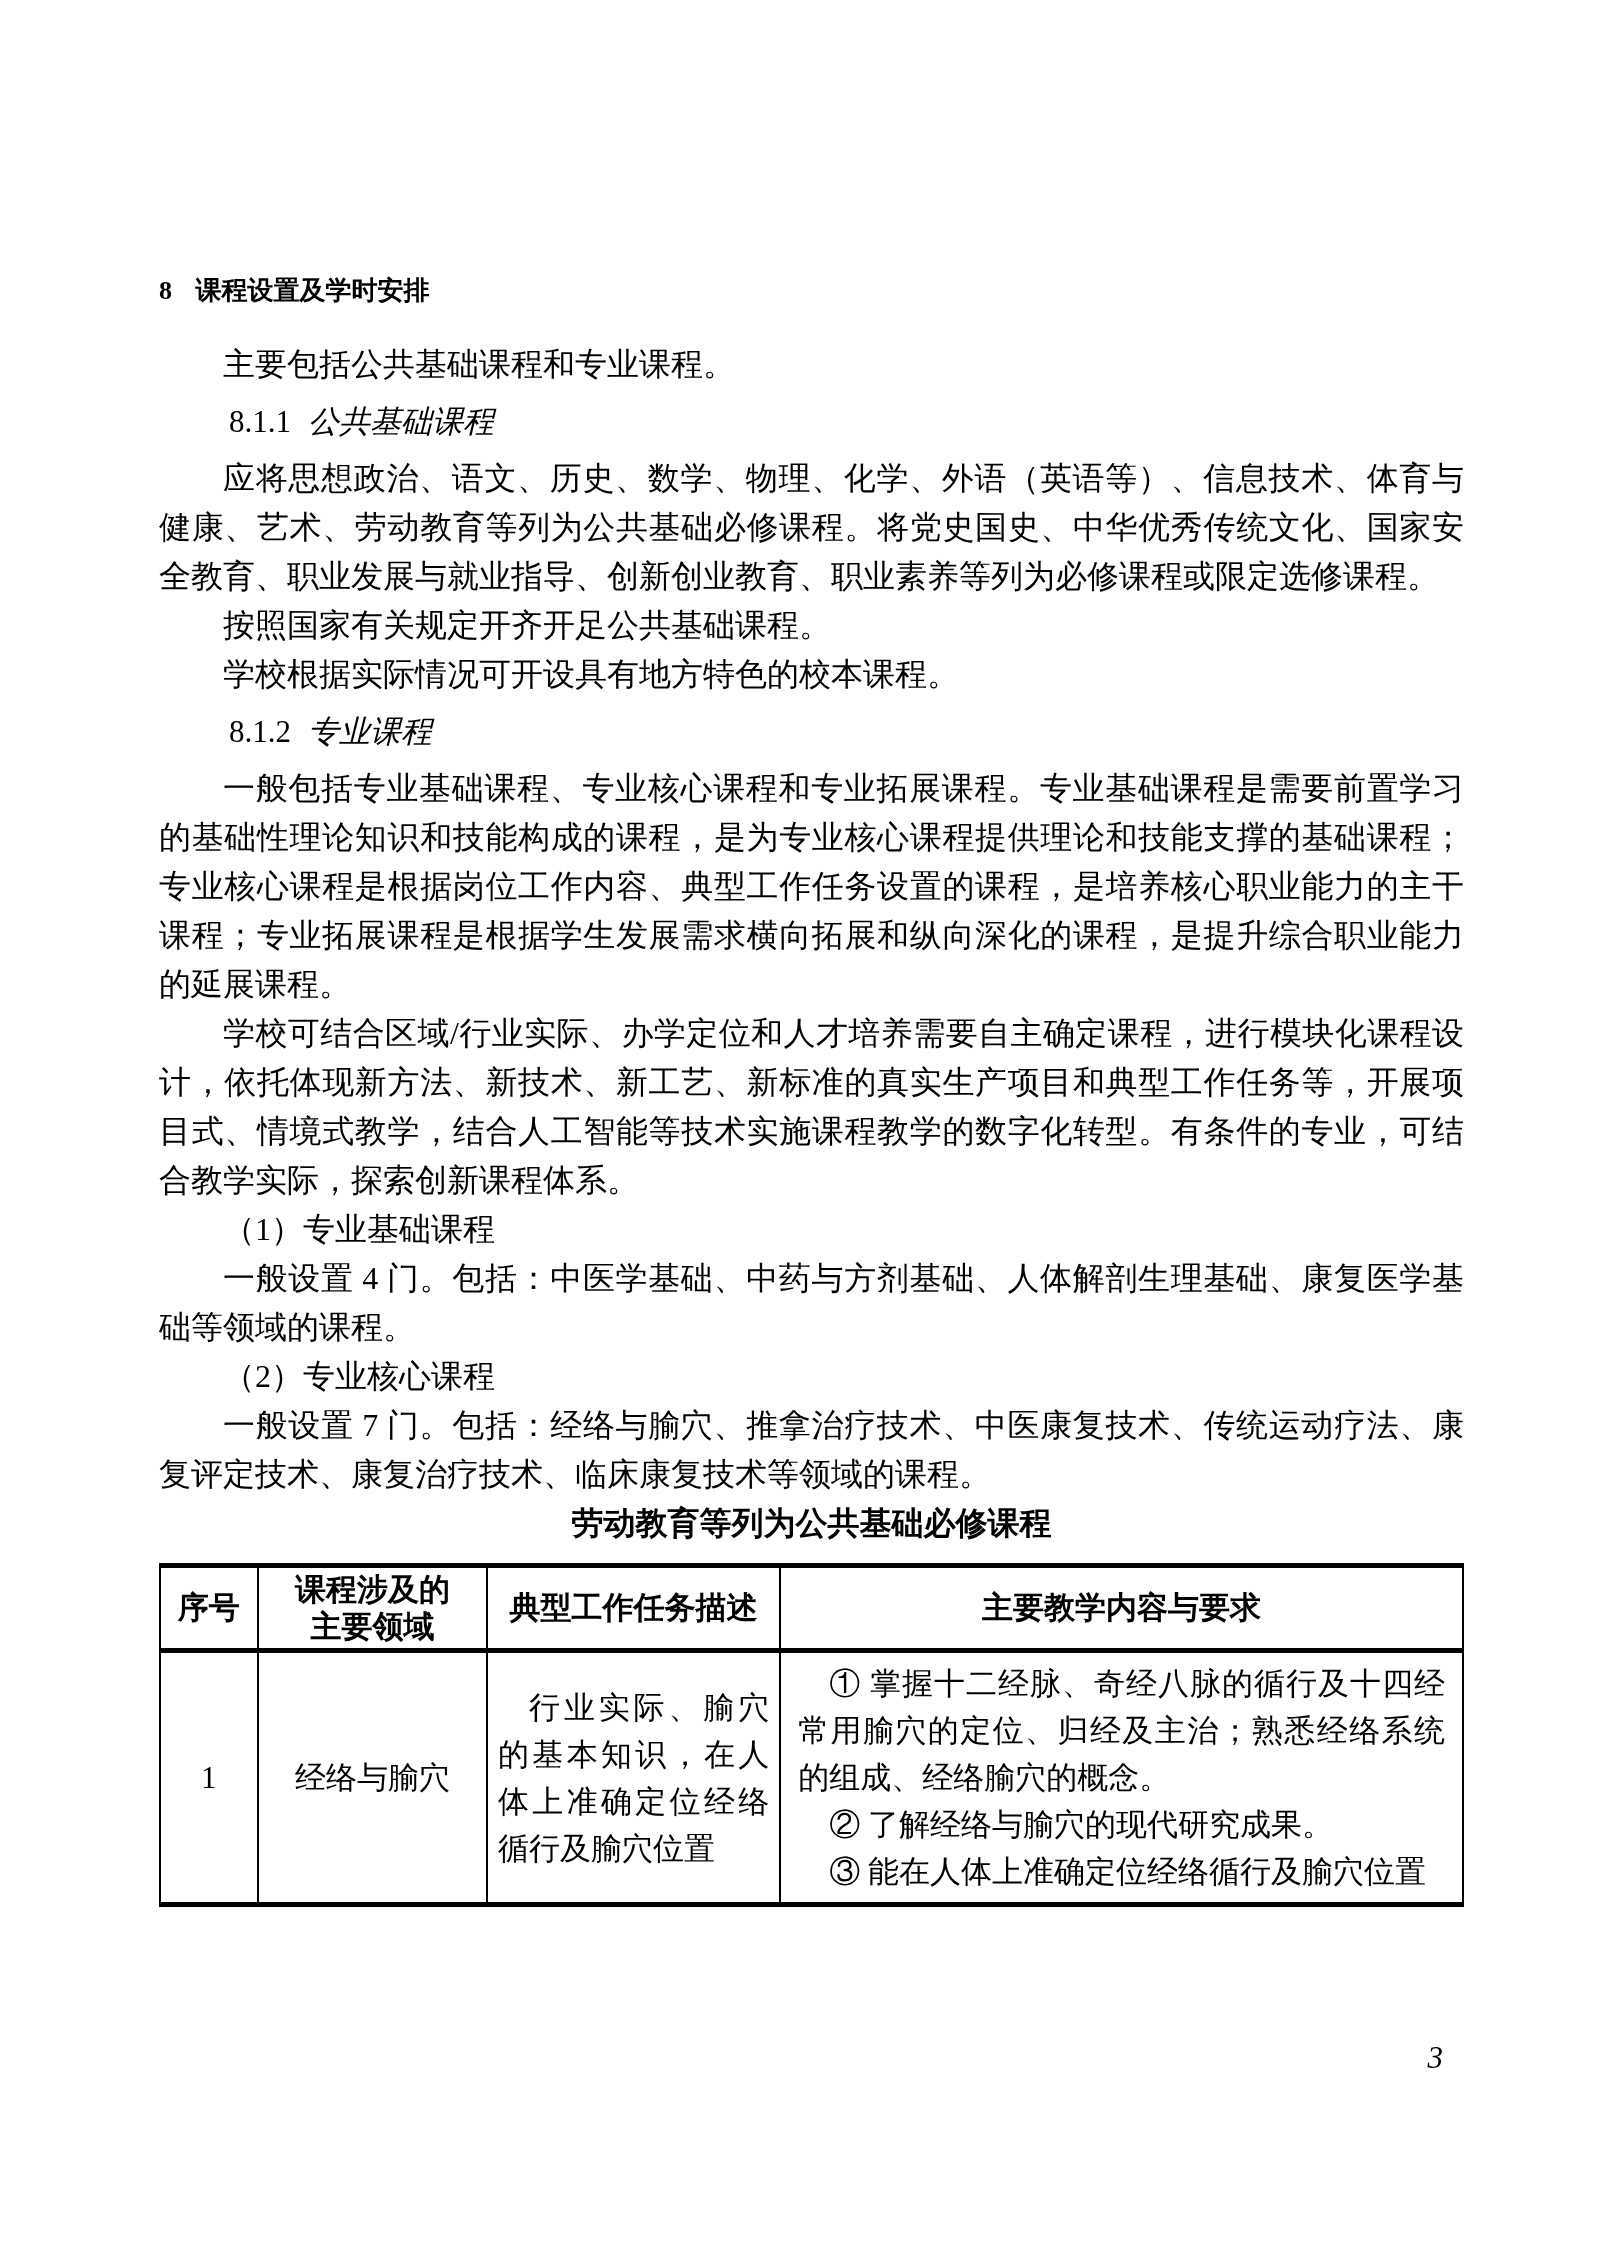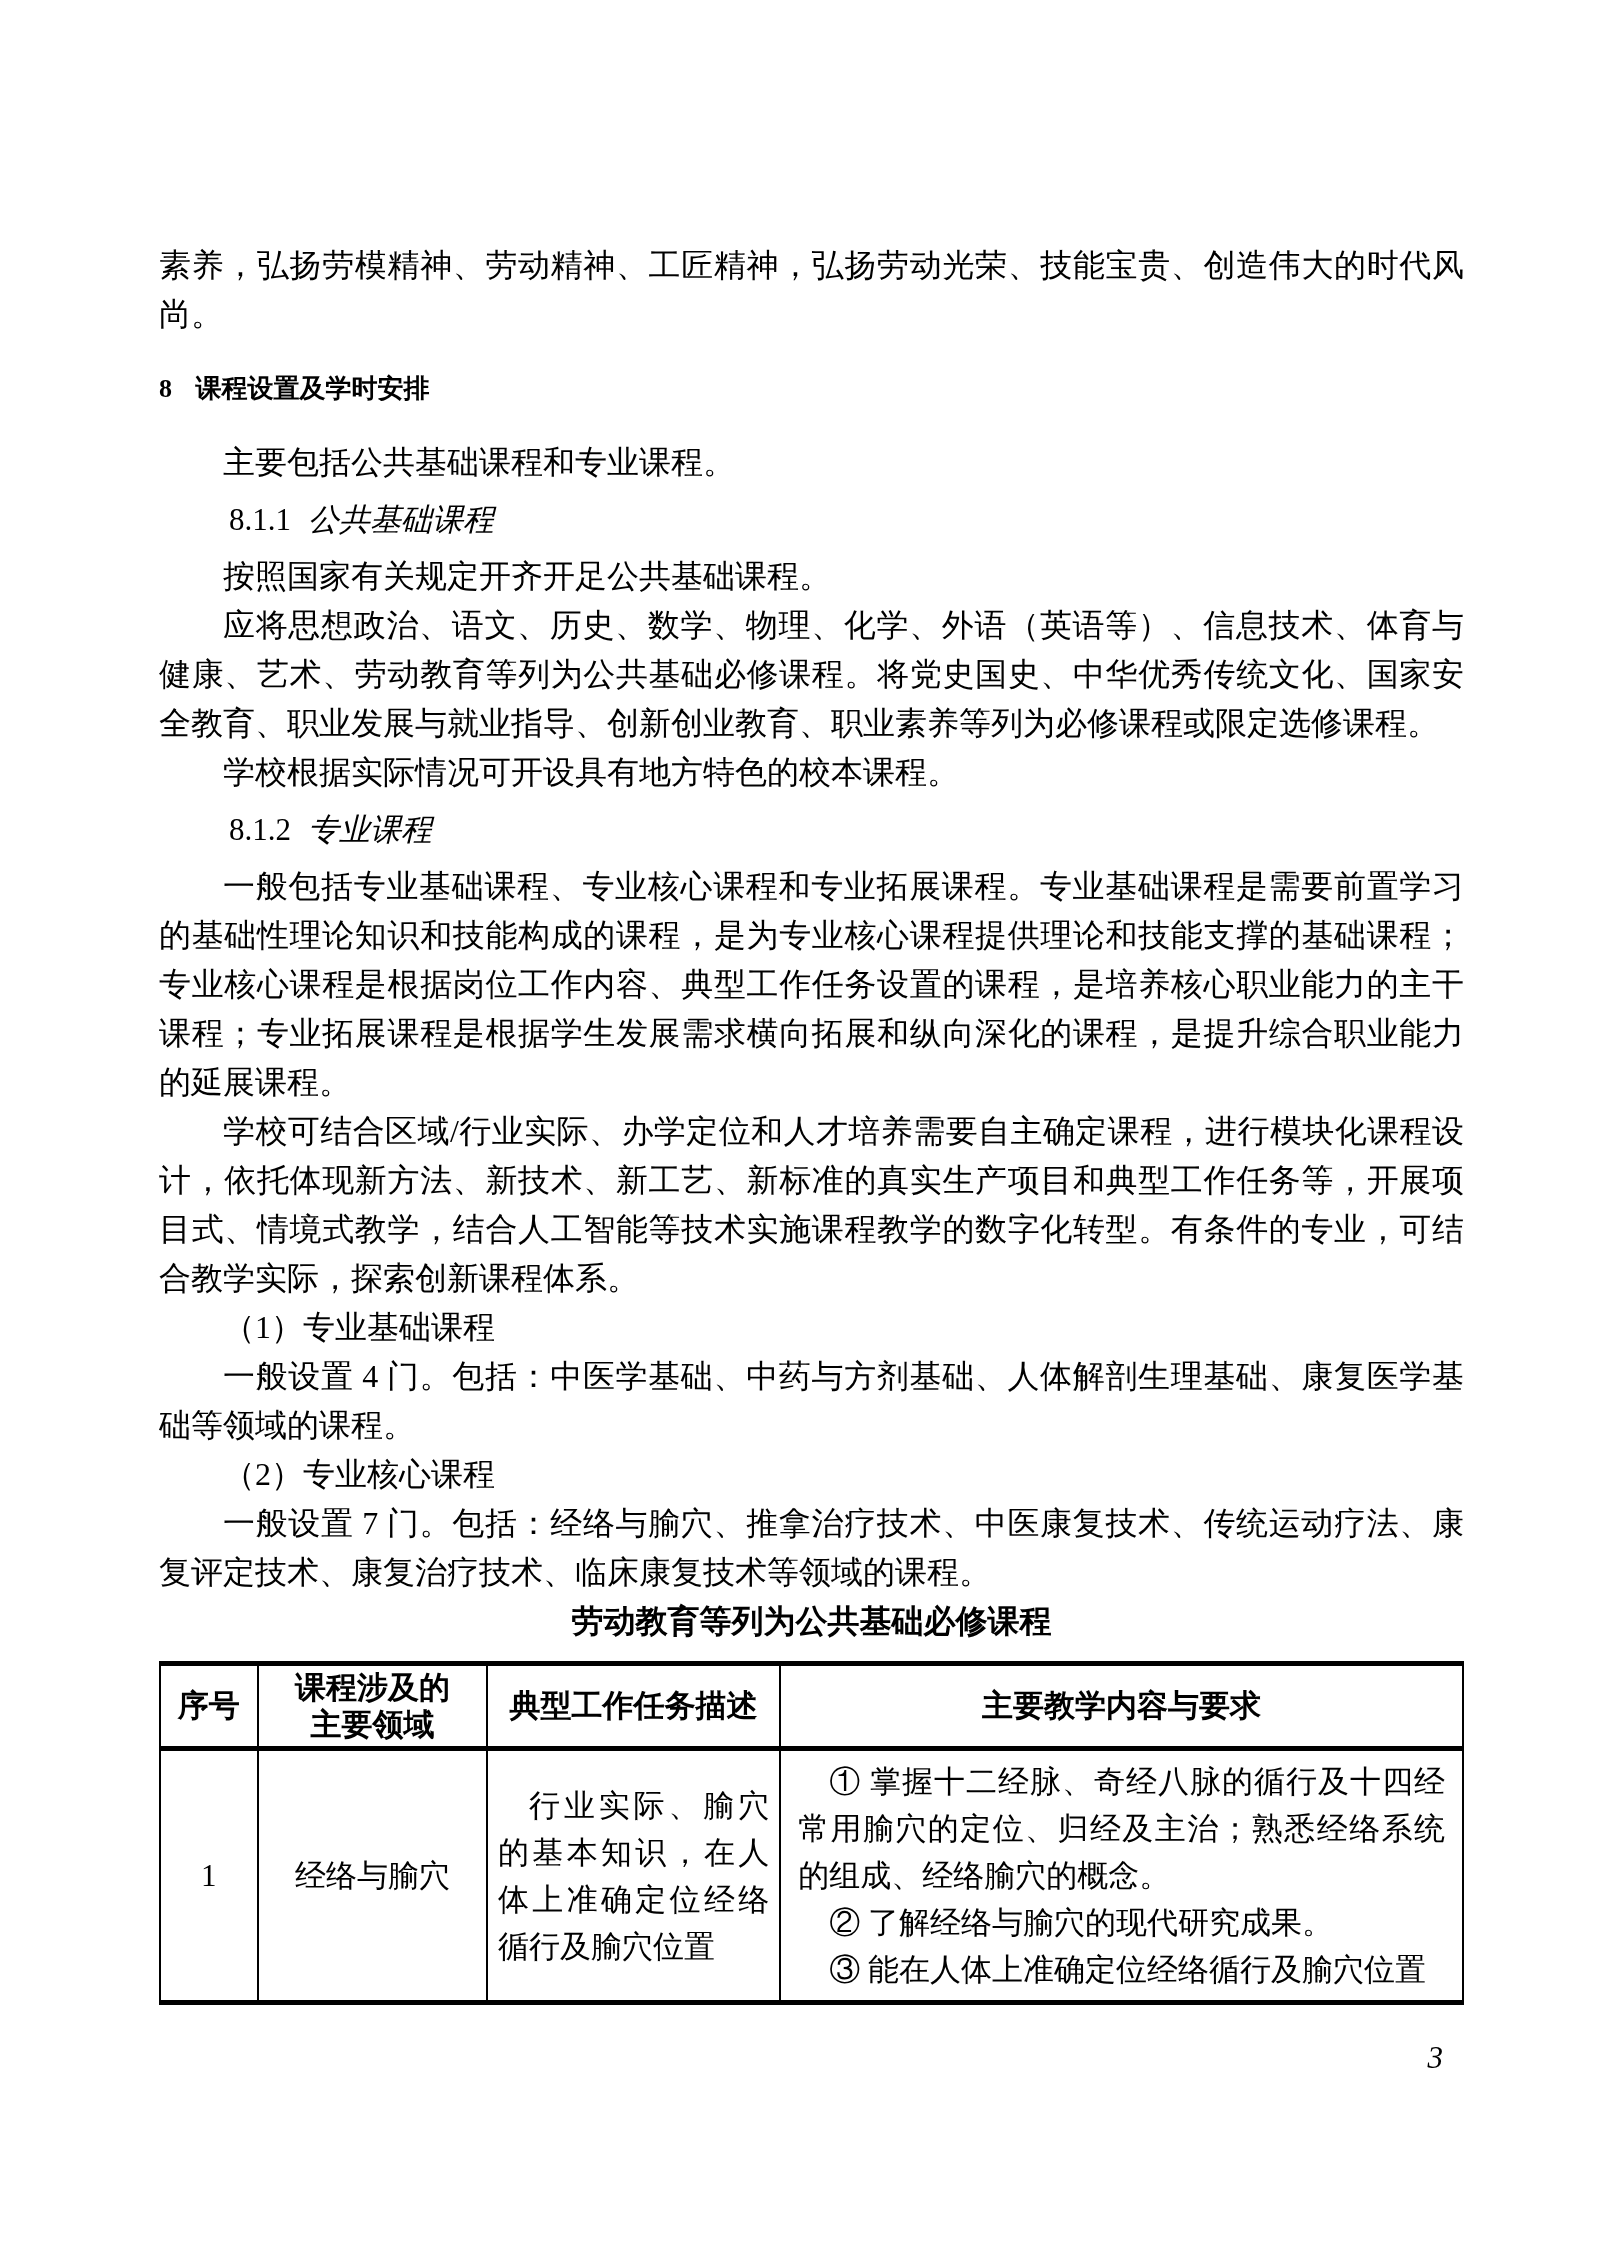--- a/index.html
+++ b/index.html
@@ -111,31 +111,30 @@
     line-height: 49px;
     font-style: italic;
   }
 </style>
 </head>
 <body>
 
 <div class="page">
   <div class="content">
 
-    <p class="p">素养，弘扬劳模精神、劳动精神、工匠精神，弘扬劳动光荣、技能宝贵、创造伟大的时代风尚。</p>
 
     <h1 class="h8"><span class="num">8</span><span class="lbl">课程设置及学时安排</span></h1>
 
 
     <p class="p indent">主要包括公共基础课程和专业课程。</p>
 
     <h3 class="h3x"><span class="num">8.1.1</span><span class="lbl">公共基础课程</span></h3>
 
+    <p class="p indent">应将思想政治、语文、历史、数学、物理、化学、外语（英语等）、信息技术、体育与健康、艺术、劳动教育等列为公共基础必修课程。将党史国史、中华优秀传统文化、国家安全教育、职业发展与就业指导、创新创业教育、职业素养等列为必修课程或限定选修课程。</p>
     <p class="p indent">按照国家有关规定开齐开足公共基础课程。</p>
-    <p class="p indent">应将思想政治、语文、历史、数学、物理、化学、外语（英语等）、信息技术、体育与健康、艺术、劳动教育等列为公共基础必修课程。将党史国史、中华优秀传统文化、国家安全教育、职业发展与就业指导、创新创业教育、职业素养等列为必修课程或限定选修课程。</p>
     <p class="p indent">学校根据实际情况可开设具有地方特色的校本课程。</p>
 
     <h3 class="h3x"><span class="num">8.1.2</span><span class="lbl">专业课程</span></h3>
 
     <p class="p indent">一般包括专业基础课程、专业核心课程和专业拓展课程。专业基础课程是需要前置学习的基础性理论知识和技能构成的课程，是为专业核心课程提供理论和技能支撑的基础课程；专业核心课程是根据岗位工作内容、典型工作任务设置的课程，是培养核心职业能力的主干课程；专业拓展课程是根据学生发展需求横向拓展和纵向深化的课程，是提升综合职业能力的延展课程。</p>
     <p class="p indent">学校可结合区域/行业实际、办学定位和人才培养需要自主确定课程，进行模块化课程设计，依托体现新方法、新技术、新工艺、新标准的真实生产项目和典型工作任务等，开展项目式、情境式教学，结合人工智能等技术实施课程教学的数字化转型。有条件的专业，可结合教学实际，探索创新课程体系。</p>
     <p class="p indent">（1）专业基础课程</p>
     <p class="p indent">一般设置 4 门。包括：中医学基础、中药与方剂基础、人体解剖生理基础、康复医学基础等领域的课程。</p>
     <p class="p indent">（2）专业核心课程</p>
     <p class="p indent">一般设置 7 门。包括：经络与腧穴、推拿治疗技术、中医康复技术、传统运动疗法、康复评定技术、康复治疗技术、临床康复技术等领域的课程。</p>

